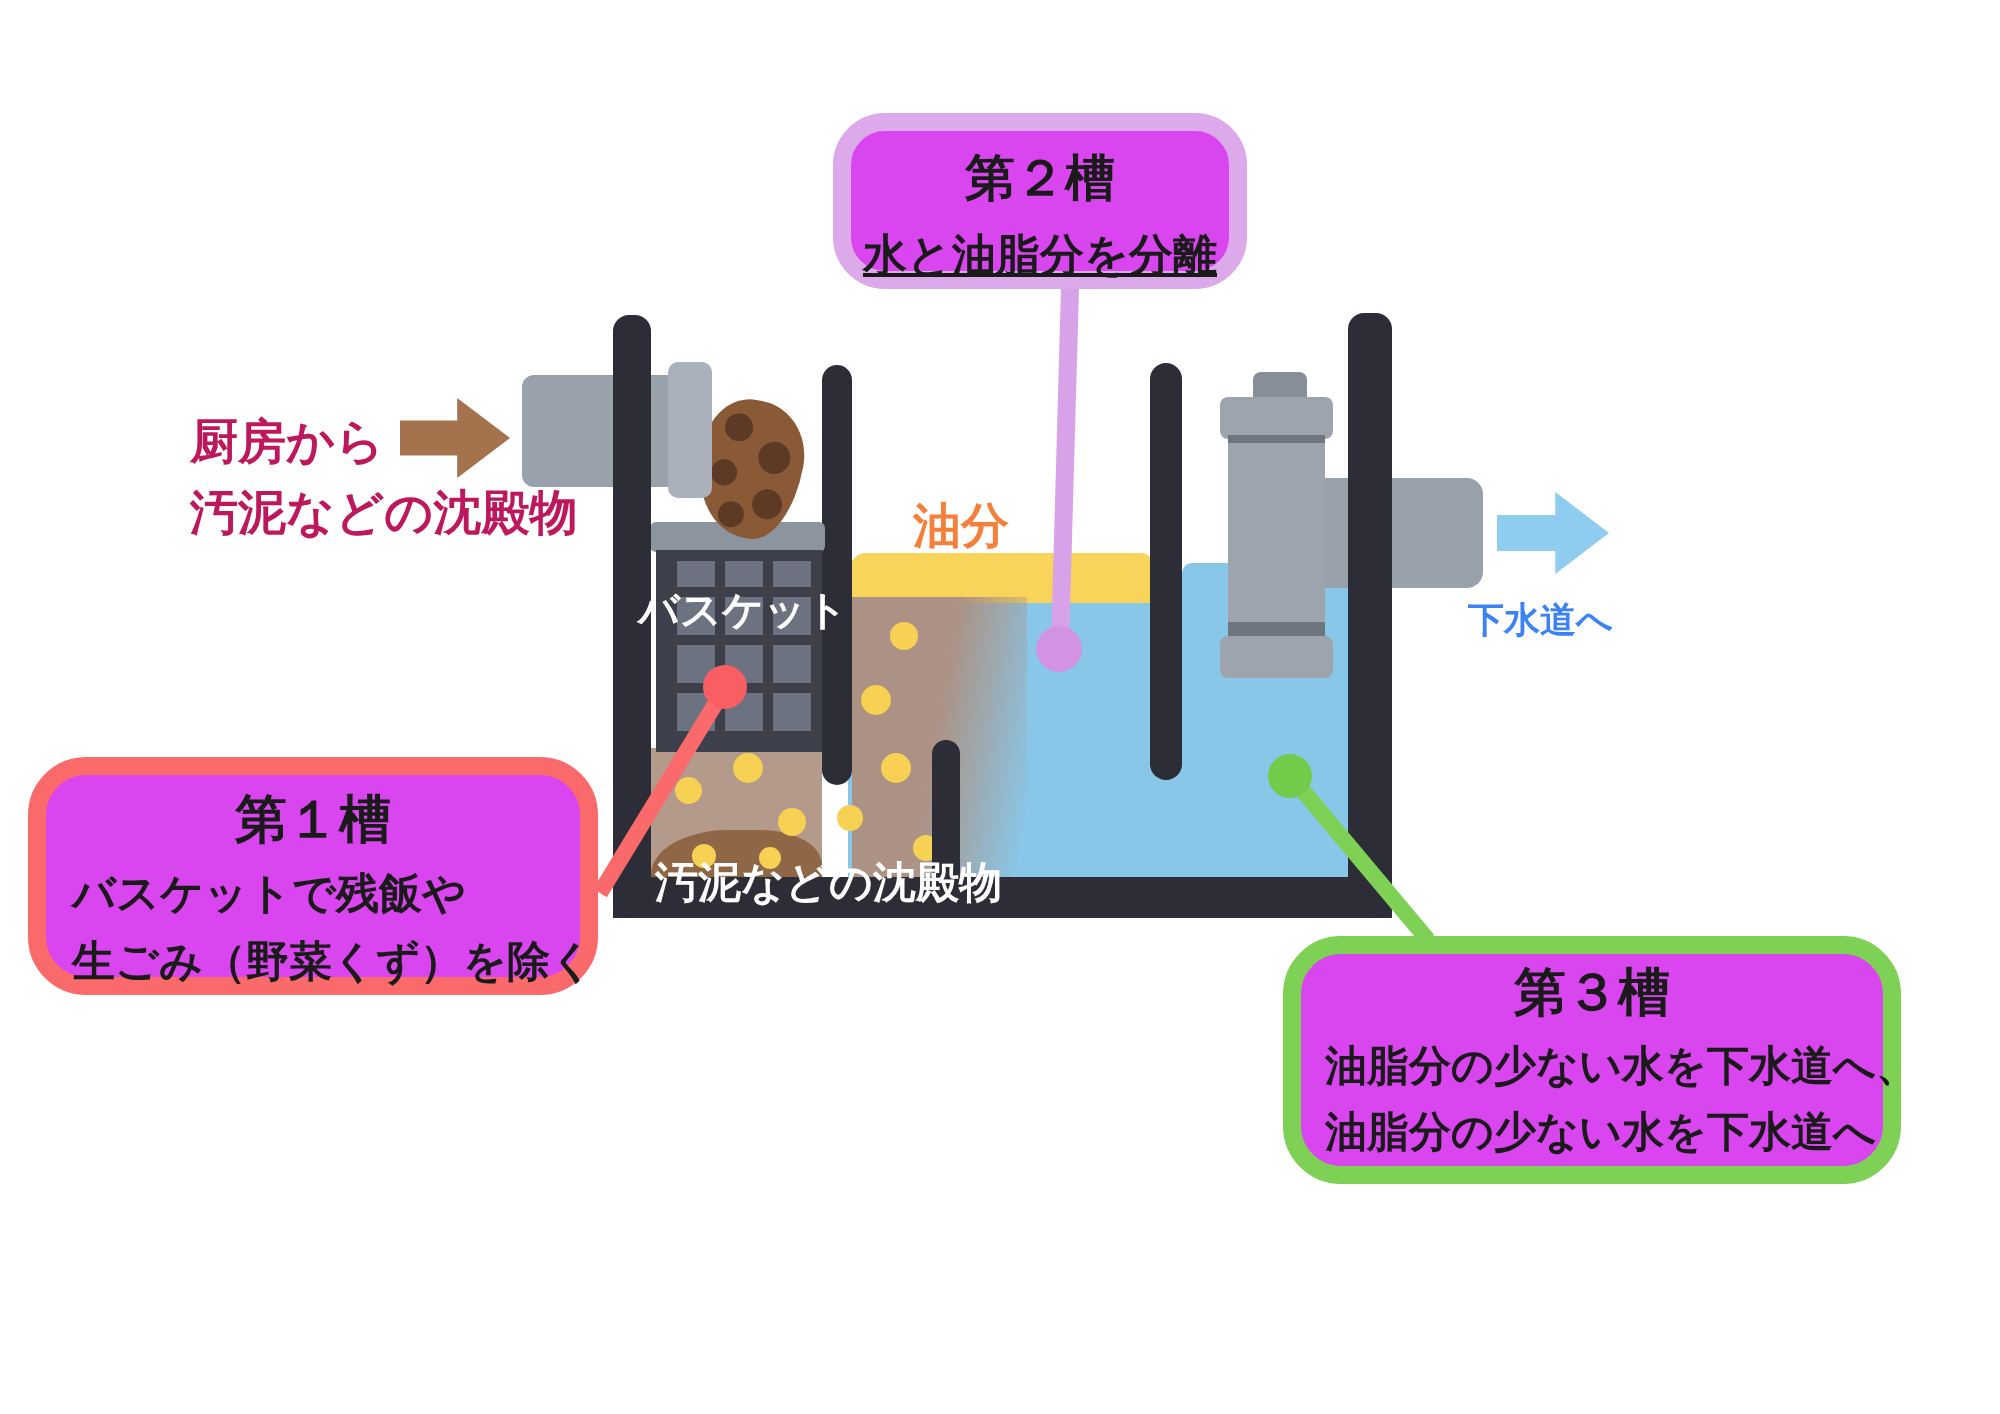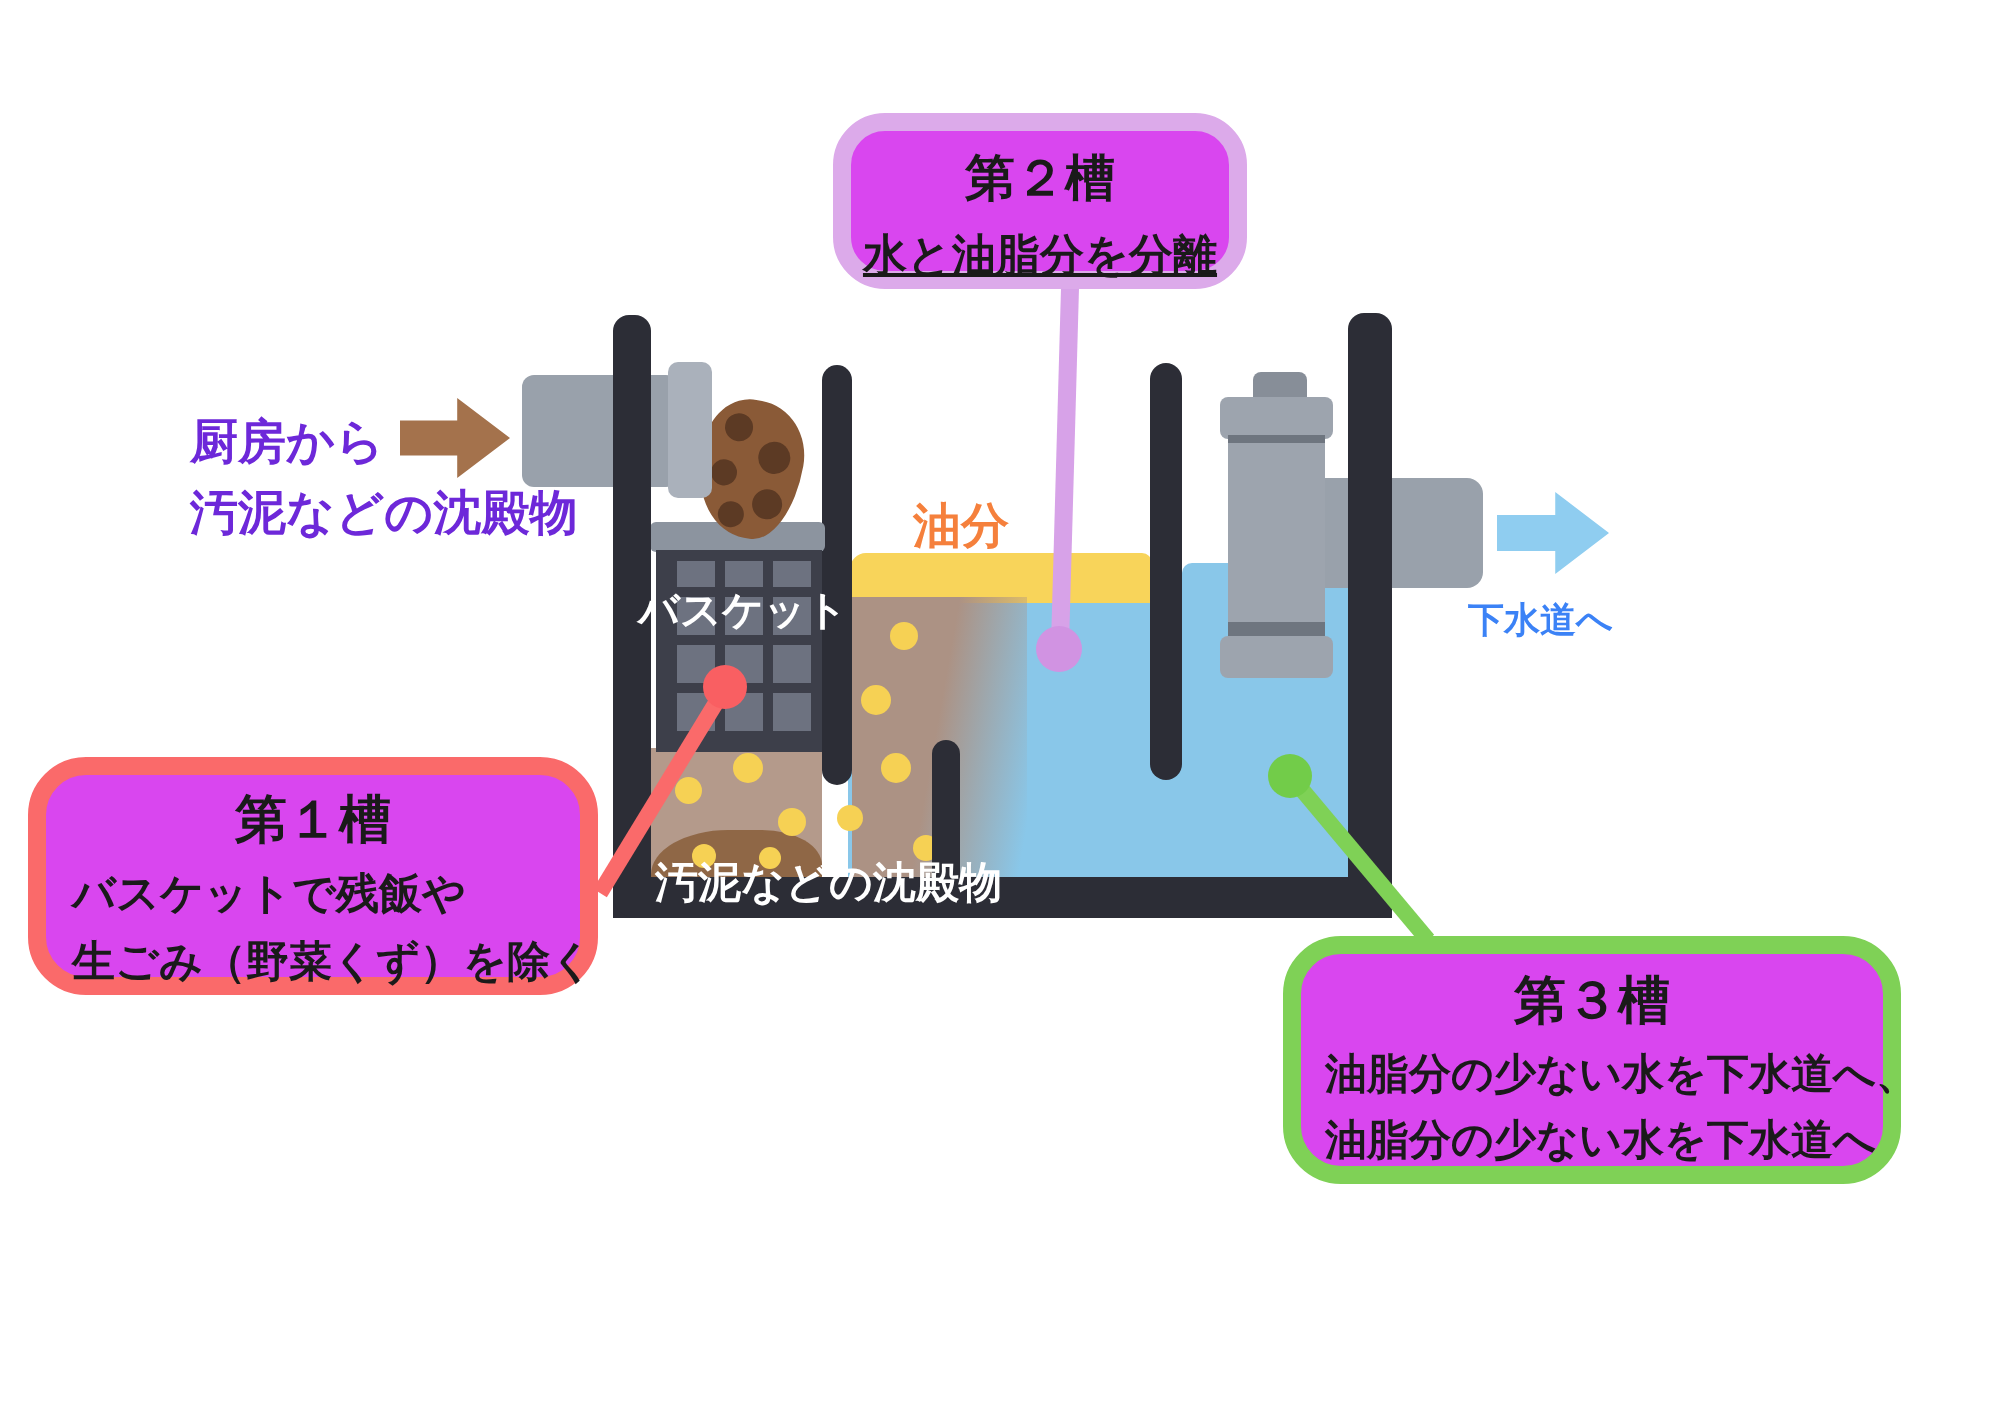--- a/index.html
+++ b/index.html
@@ -52,39 +52,39 @@
   .sp-band{left:1228px;top:622px;width:97px;height:14px;background:#6e757f;}
   .sp-flange{left:1220px;top:636px;width:113px;height:42px;background:#9da4ae;border-radius:8px;}
 
   
   .block-arrow{clip-path:polygon(0% 28%,52% 28%,52% 0%,100% 50%,52% 100%,52% 72%,0% 72%);z-index:9;}
   .arrow-in{left:400px;top:398px;width:110px;height:80px;background:#a4724c;}
   .arrow-out{left:1497px;top:492px;width:112px;height:82px;background:#8fcdf0;}
 
   
   .lbl{z-index:9;white-space:nowrap;}
-  .lbl-kitchen{left:190px;top:406px;font-size:48px;line-height:1.48;color:#6d28d9;}
+  .lbl-kitchen{left:190px;top:406px;font-size:48px;line-height:1.48;color:#be185d;}
   .lbl-sewer{left:1468px;top:596px;font-size:36px;color:#3b82f6;}
   .lbl-oil{left:913px;top:494px;font-size:48px;color:#f5803c;}
   .lbl-basket{left:638px;top:583px;font-size:41px;color:#ffffff;}
   .lbl-sludge{left:655px;top:854px;font-size:43px;color:#ffffff;}
 
   
   .pointer-layer{left:0;top:0;width:2000px;height:1414px;z-index:10;pointer-events:none;}
 
   
   .bubble{background:#d946ef;box-sizing:border-box;z-index:11;}
   .bubble .title{text-align:center;}
   .bubble-t2{left:833px;top:113px;width:414px;height:176px;border:18px solid #dcaaea;border-radius:52px;padding-top:14px;}
   .bubble-t2 .title{font-size:50px;}
   .bubble-t2 .line{font-size:44px;text-align:center;margin-top:14px;text-decoration:underline;}
   .bubble-t1{left:28px;top:757px;width:570px;height:238px;border:18px solid #fa6a6a;border-radius:58px;padding-top:10px;}
   .bubble-t1 .title{font-size:52px;}
   .bubble-t1 .line{font-size:43px;text-align:left;padding-left:26px;margin-top:10px;white-space:nowrap;}
-  .bubble-t3{left:1283px;top:936px;width:618px;height:248px;border:18px solid #7fd156;border-radius:58px;padding-top:12px;}
+  .bubble-t3{left:1283px;top:936px;width:618px;height:248px;border:18px solid #7fd156;border-radius:58px;padding-top:4px;}
   .bubble-t3 .title{font-size:52px;}
   .bubble-t3 .line{font-size:42px;text-align:left;padding-left:24px;margin-top:10px;white-space:nowrap;}
 </style>
 </head>
 <body>
 
 <div class="canvas">
 
   <div class="abs water-main"></div>
   <div class="abs water-t3-top"></div>

